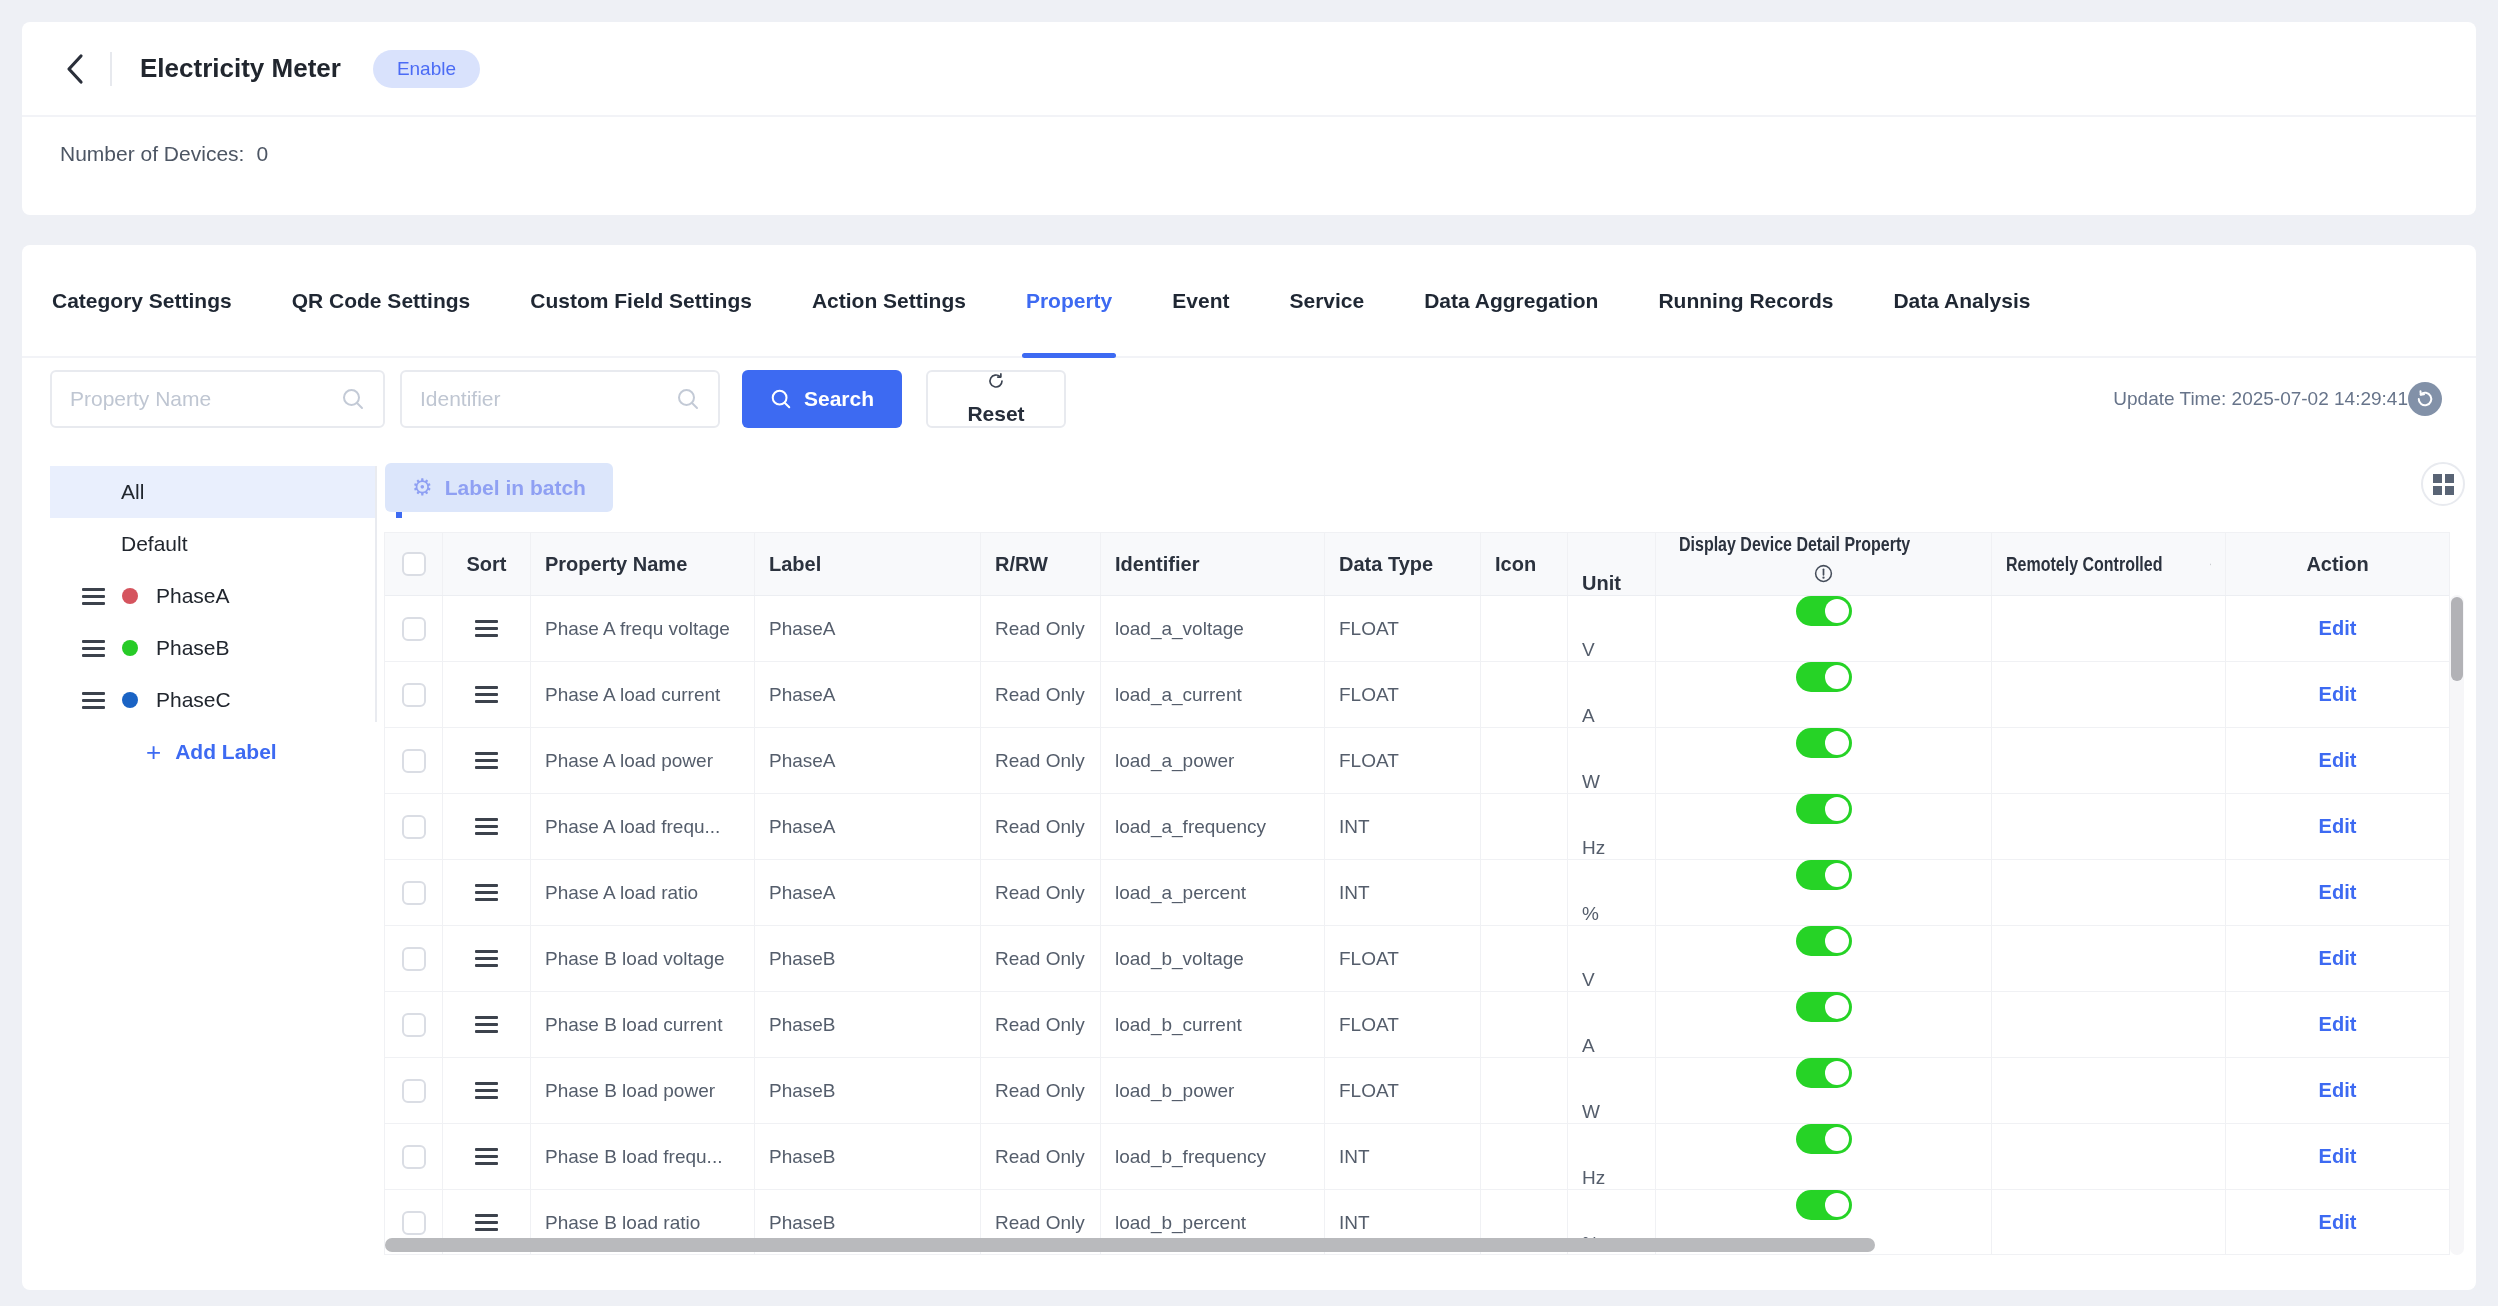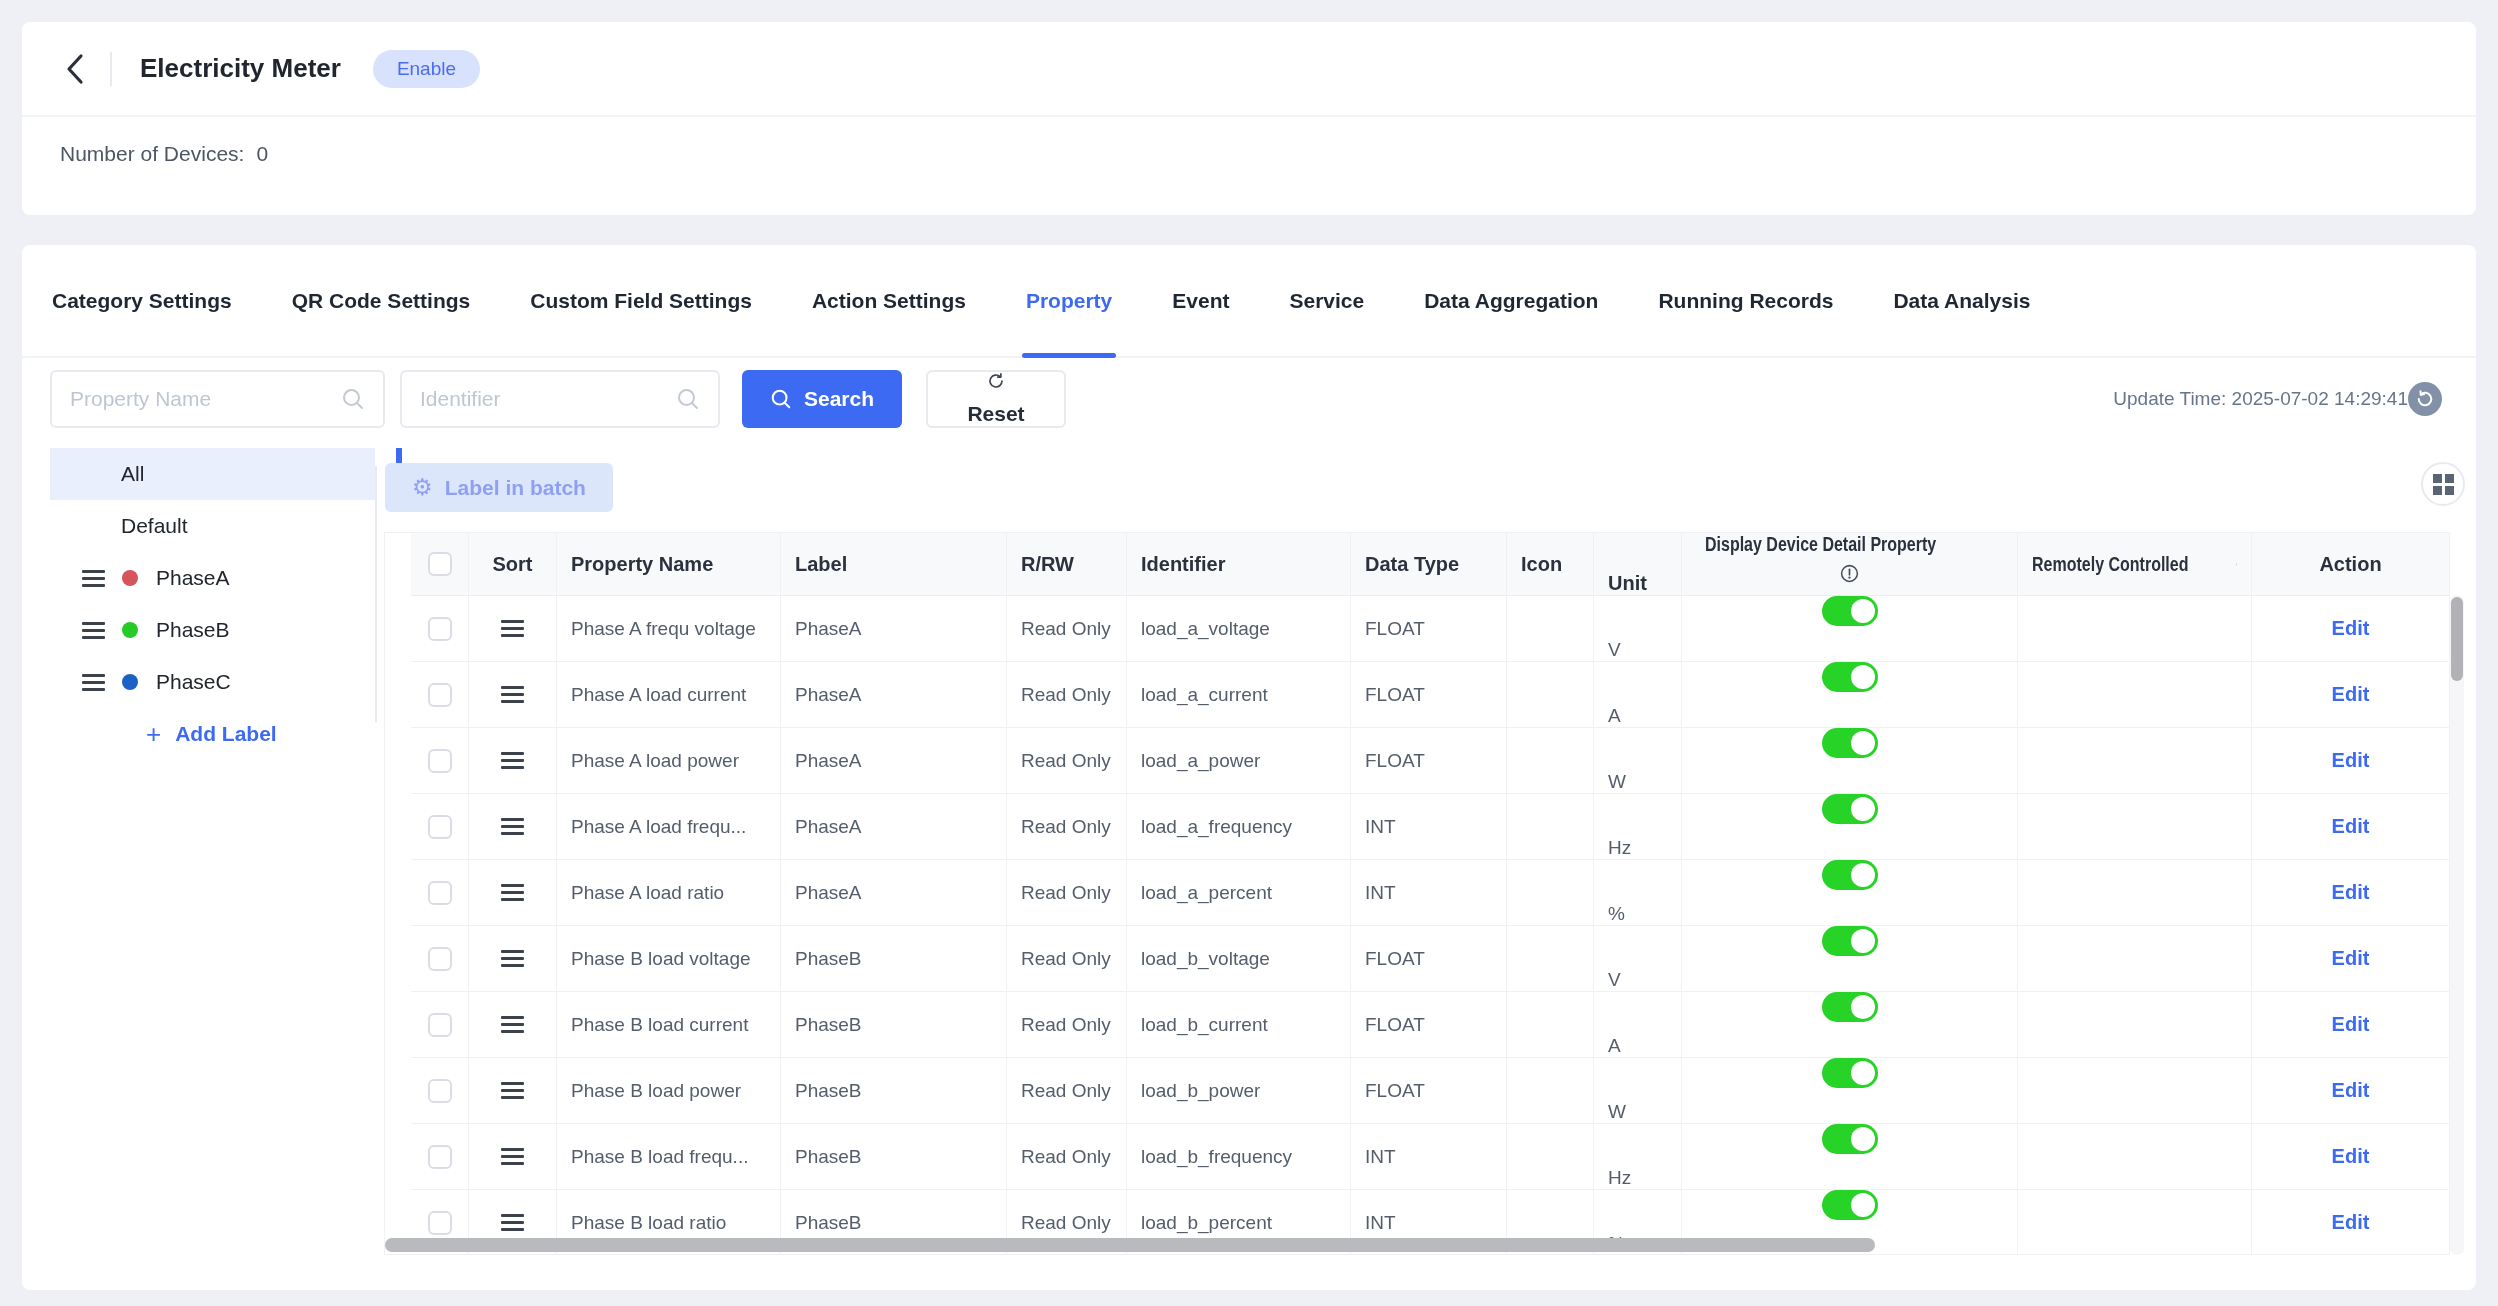--- a/index.html
+++ b/index.html
@@ -30,42 +30,42 @@
   .s-input { position:relative; width:335px; height:58px; border:2px solid #e8eaef; border-radius:6px; display:flex; align-items:center; padding:0 18px; background:#fff; }
   .s-input + .s-input { margin-left:15px; width:320px; }
   .s-input .ph { color:#bfc6d2; font-size:21px; flex:1; }
   .btn { display:flex; align-items:center; justify-content:center; gap:12px; height:58px; border-radius:6px; font-size:21px; font-weight:700; cursor:pointer; }
   .btn-search { margin-left:22px; width:160px; background:#3d6af2; color:#fff; }
   .btn-reset { margin-left:24px; width:140px; border:2px solid #e8eaef; background:#fff; color:#272e3b;flex-direction:column; }
   .update { margin-left:auto; display:flex; align-items:center; gap:0; font-size:19px; color:#67748a; }
   .update-icon { width:34px; height:34px; border-radius:50%; background:#8291a8; display:flex; align-items:center; justify-content:center; cursor:pointer; }
 
   
-  .sidebar { position:absolute; left:28px; top:203px; width:325px; }
+  .sidebar { position:absolute; left:28px; top:221px; width:325px; }
   .side-rail { position:absolute; left:353px; top:221px; width:2px; height:256px; background:#e9ebf0; }
   .side-item { height:52px; display:flex; align-items:center; font-size:21px; color:#21262e; position:relative; padding-left:71px; cursor:pointer; }
   .side-item.labelled { padding-left:32px; }
   .side-item.selected { background:#e9effd; }
   .side-item.selected::after { content:""; position:absolute; right:-27px; top:0; bottom:0; width:6px; background:#3d6af2; }
   .drag { width:23px; height:17px; display:flex; flex-direction:column; justify-content:space-between; cursor:grab; }
   .drag i { display:block; height:3px; background:#3c424c; border-radius:1px; }
   .side-item .drag { margin-right:17px; }
   .dot { width:16px; height:16px; border-radius:50%; margin-right:18px; }
   .add-label { height:52px; display:flex; align-items:center; padding-left:96px; color:#3d6af2; font-size:21px; font-weight:600; cursor:pointer; }
   .add-label .plus { font-size:26px; font-weight:400; margin-right:14px; line-height:1; }
 
   
   .batch-btn { position:absolute; left:363px; top:218px; width:228px; height:49px; background:#dce6fb; border-radius:6px; color:#8fa0f3; font-size:21px; font-weight:600; display:flex; align-items:center; justify-content:center; gap:12px; cursor:not-allowed; }
   .gear { font-size:23px; line-height:1; }
   .grid-btn { position:absolute; left:2399px; top:217px; width:44px; height:44px; border-radius:50%; border:2px solid #e8eaef; display:flex; align-items:center; justify-content:center; cursor:pointer; background:#fff; }
   .grid-ic { display:grid; grid-template-columns:9px 9px; grid-template-rows:9px 9px; gap:3px; }
   .grid-ic i { background:#596475; display:block; }
 
   
-  .table { position:absolute; left:362px; top:287px; width:2066px; height:723px; border:1px solid #f0f1f4; overflow:hidden; background:#fff;padding-left:26px; }
+  .table { position:absolute; left:362px; top:287px; width:2066px; height:723px; border:1px solid #f0f1f4; overflow:hidden; background:#fff; }
   .thead { display:flex; height:63px; background:#f8f9fb; border-bottom:1px solid #eceef2; }
   .trow { display:flex; height:66px; background:#fff; border-bottom:1px solid #f0f1f4; }
   .cell { border-right:1px solid #f0f1f4; display:flex; align-items:center; padding:0 14px; font-size:19px; color:#545d6b; overflow:hidden; white-space:nowrap; flex:0 0 auto; }
   .cell:last-child { border-right:none; flex:1 1 auto; }
   .thead .cell { color:#2b323e; font-weight:700; font-size:20px; gap:8px; }
   .c0{width:58px;justify-content:center;padding:0;} .c1{width:88px;justify-content:center;padding:0;}
   .c2{width:224px;} .c3{width:226px;} .c4{width:120px;} .c5{width:224px;} .c6{width:156px;}
   .c7{width:87px;} .c8{width:88px;align-items:flex-end;} .c9{width:336px;flex-direction:column;} .c10{width:234px;} .c11{width:224px;justify-content:center;}
   .hfit span.t { display:inline-block; transform:scaleX(.8); transform-origin:left center; }
   .checkbox { width:24px; height:24px; border:2px solid #dadde4; border-radius:6px; background:#fff; cursor:pointer; }

